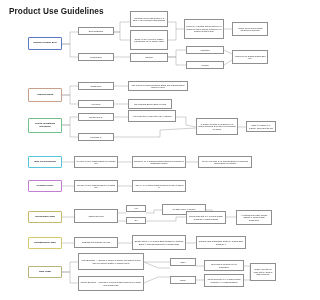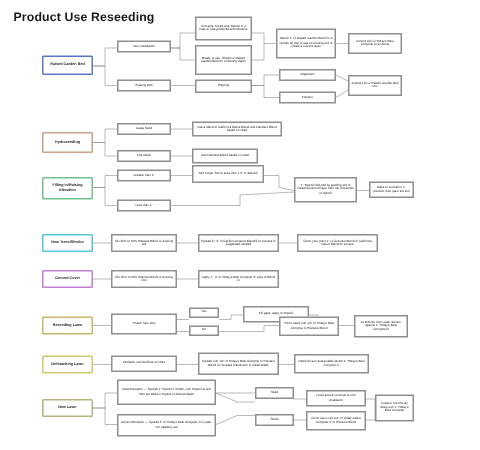--- a/index.html
+++ b/index.html
@@ -33,21 +33,21 @@
   .cat.c-ground{border-color:#c07fd0;}
   .cat.c-reseed{border-color:#c4b96a;}
   .cat.c-dethatch{border-color:#d3c96f;}
   .cat.c-newlawn{border-color:#b8b37a;}
 </style>
 </head>
 <body>
 
 <div id="canvas">
 
-  <div class="title">Product Use Reseeding</div>
+  <div class="title">Product Use Guidelines</div>
 
   <svg id="wires" viewBox="0 0 277 300">
     <g stroke="#8a8a8a" stroke-width="0.4" fill="none">
 
       <path d="M62,44 L70,44 L70,32 L78,32"></path>
       <path d="M62,44 L70,44 L70,57 L78,57"></path>
       <path d="M114,32 L120,32 L120,22 L130,22"></path>
       <path d="M114,32 L120,32 L120,40 L130,40"></path>
       <path d="M168,22 L176,22 L176,29 L184,29"></path>
       <path d="M168,40 L176,40 L176,29"></path>

